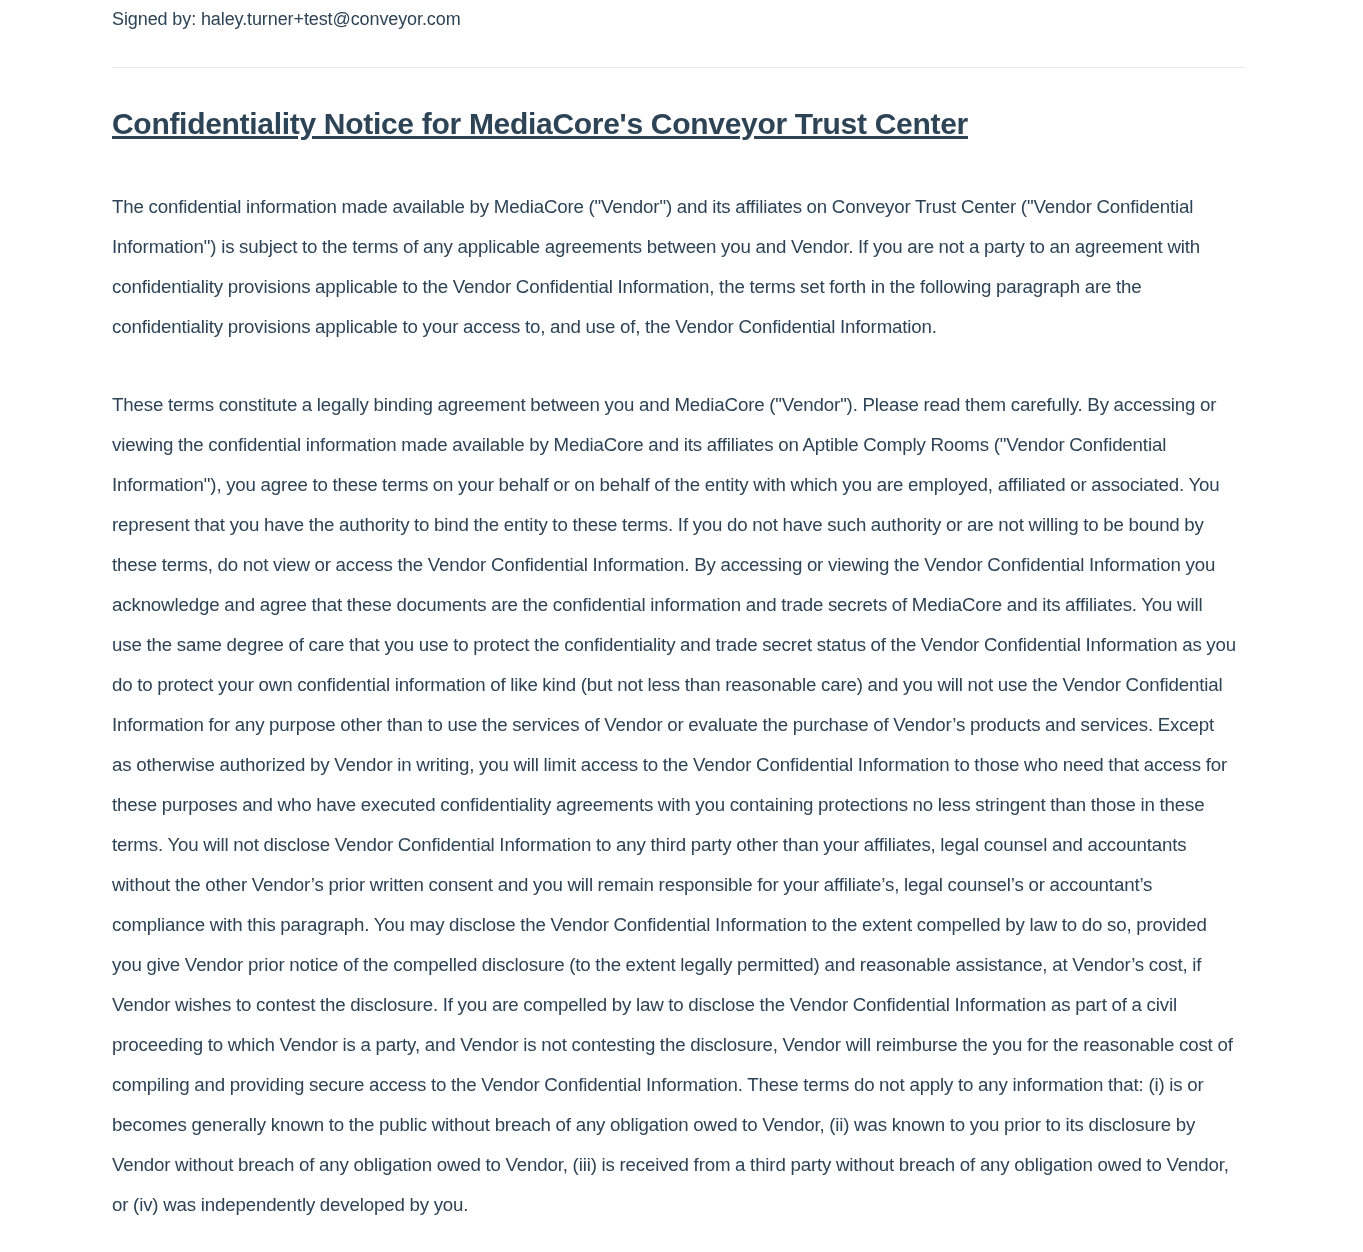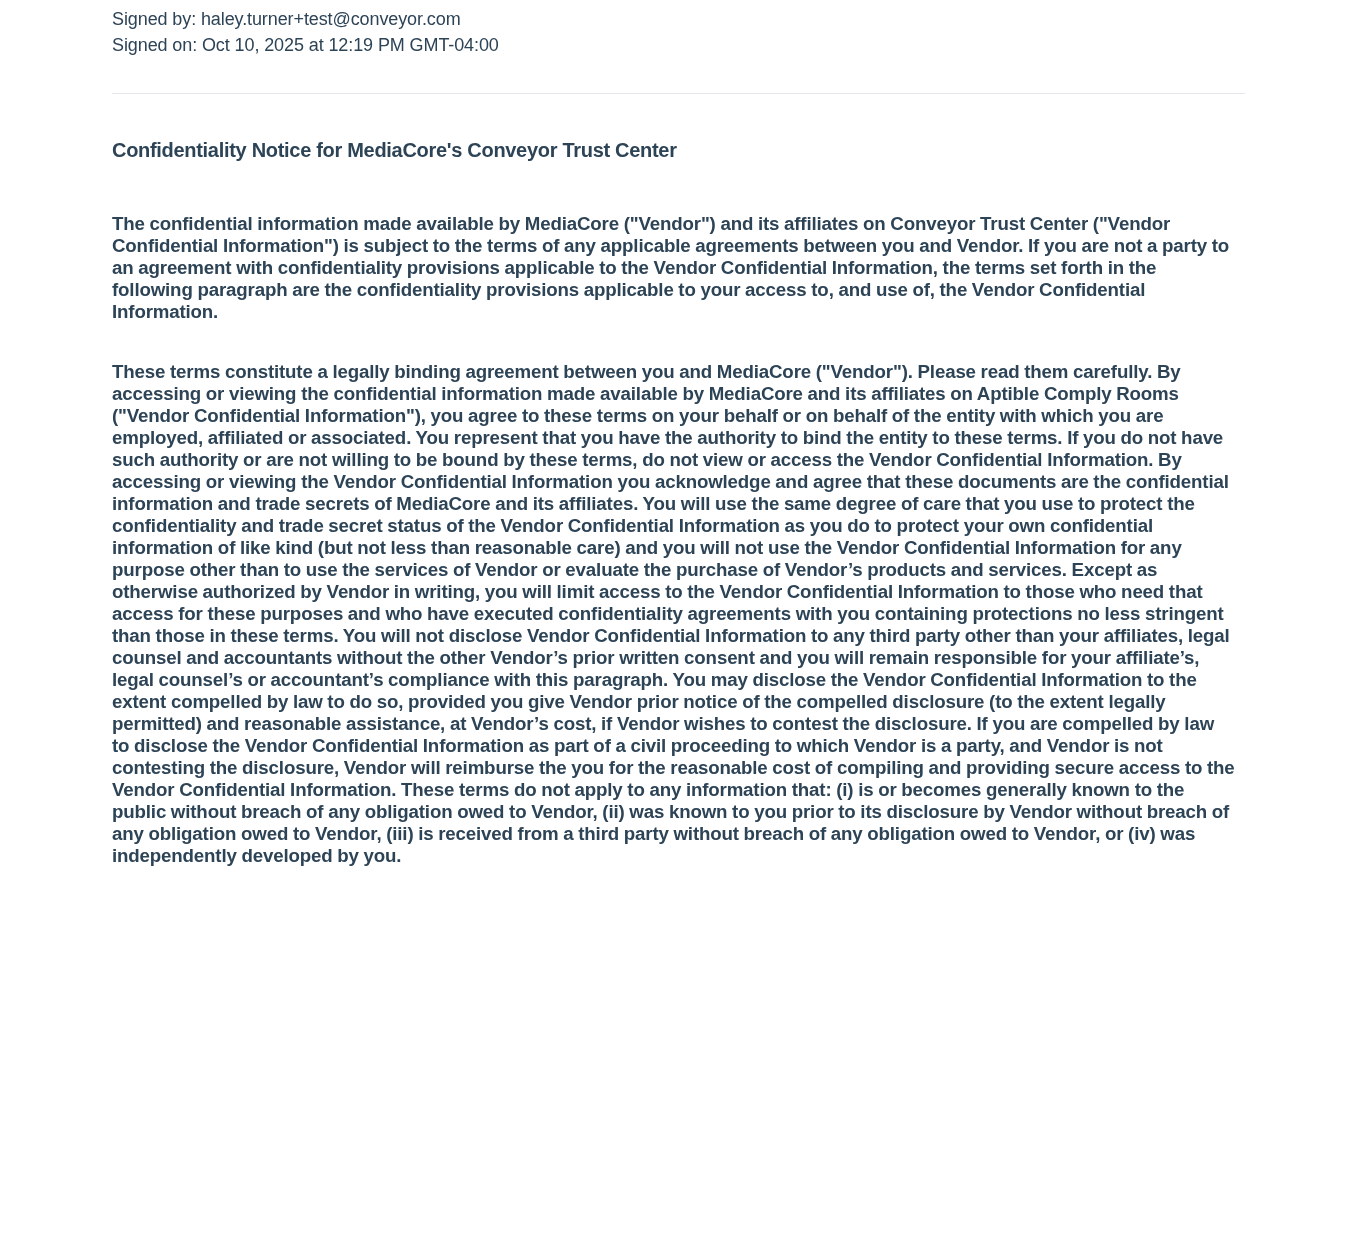--- a/index.html
+++ b/index.html
@@ -23,47 +23,46 @@
     font-size: 18px;
     line-height: 26px;
     letter-spacing: -0.1px;
   }
   hr.divider {
     border: none;
     border-top: 1px solid var(--divider, #e6e8ed);
     margin: 35px 0 0 0;
   }
   h1.doc-title {
-    font-size: 20px;
+    font-size: 30px;
     line-height: 36px;
     font-weight: 700;
     letter-spacing: -0.3px;
     margin: 38px 0 45px 0;
+    text-decoration: underline;
   }
   p.doc-paragraph {
     font-size: 18.7px;
-    line-height: 22px;
+    line-height: 40px;
     letter-spacing: -0.15px;
     margin: 0 0 38px 0;
     max-width: 1124px;
     word-spacing: -0.3px;
-    font-weight: bold;
   }
   p.doc-paragraph:last-child {
     margin-bottom: 16px;
   }
 </style>
 </head>
 <body>
 
 <div class="page">
 
   <header>
     <div class="sig-line">Signed by: haley.turner+test@conveyor.com</div>
-    <div class="sig-line">Signed on: Oct 10, 2025 at 12:19 PM GMT-04:00</div>
   </header>
 
   <hr class="divider">
 
   <main>
     <h1 class="doc-title">Confidentiality Notice for MediaCore's Conveyor Trust Center</h1>
 
     <p class="doc-paragraph">The confidential information made available by MediaCore ("Vendor") and its affiliates on Conveyor Trust Center ("Vendor Confidential Information") is subject to the terms of any applicable agreements between you and Vendor. If you are not a party to an agreement with confidentiality provisions applicable to the Vendor Confidential Information, the terms set forth in the following paragraph are the confidentiality provisions applicable to your access to, and use of, the Vendor Confidential Information.</p>
 
     <p class="doc-paragraph">These terms constitute a legally binding agreement between you and MediaCore ("Vendor"). Please read them carefully. By accessing or viewing the confidential information made available by MediaCore and its affiliates on Aptible Comply Rooms ("Vendor Confidential Information"), you agree to these terms on your behalf or on behalf of the entity with which you are employed, affiliated or associated. You represent that you have the authority to bind the entity to these terms. If you do not have such authority or are not willing to be bound by these terms, do not view or access the Vendor Confidential Information. By accessing or viewing the Vendor Confidential Information you acknowledge and agree that these documents are the confidential information and trade secrets of MediaCore and its affiliates. You will use the same degree of care that you use to protect the confidentiality and trade secret status of the Vendor Confidential Information as you do to protect your own confidential information of like kind (but not less than reasonable care) and you will not use the Vendor Confidential Information for any purpose other than to use the services of Vendor or evaluate the purchase of Vendor’s products and services. Except as otherwise authorized by Vendor in writing, you will limit access to the Vendor Confidential Information to those who need that access for these purposes and who have executed confidentiality agreements with you containing protections no less stringent than those in these terms. You will not disclose Vendor Confidential Information to any third party other than your affiliates, legal counsel and accountants without the other Vendor’s prior written consent and you will remain responsible for your affiliate’s, legal counsel’s or accountant’s compliance with this paragraph. You may disclose the Vendor Confidential Information to the extent compelled by law to do so, provided you give Vendor prior notice of the compelled disclosure (to the extent legally permitted) and reasonable assistance, at Vendor’s cost, if Vendor wishes to contest the disclosure. If you are compelled by law to disclose the Vendor Confidential Information as part of a civil proceeding to which Vendor is a party, and Vendor is not contesting the disclosure, Vendor will reimburse the you for the reasonable cost of compiling and providing secure access to the Vendor Confidential Information. These terms do not apply to any information that: (i) is or becomes generally known to the public without breach of any obligation owed to Vendor, (ii) was known to you prior to its disclosure by Vendor without breach of any obligation owed to Vendor, (iii) is received from a third party without breach of any obligation owed to Vendor, or (iv) was independently developed by you.</p>

